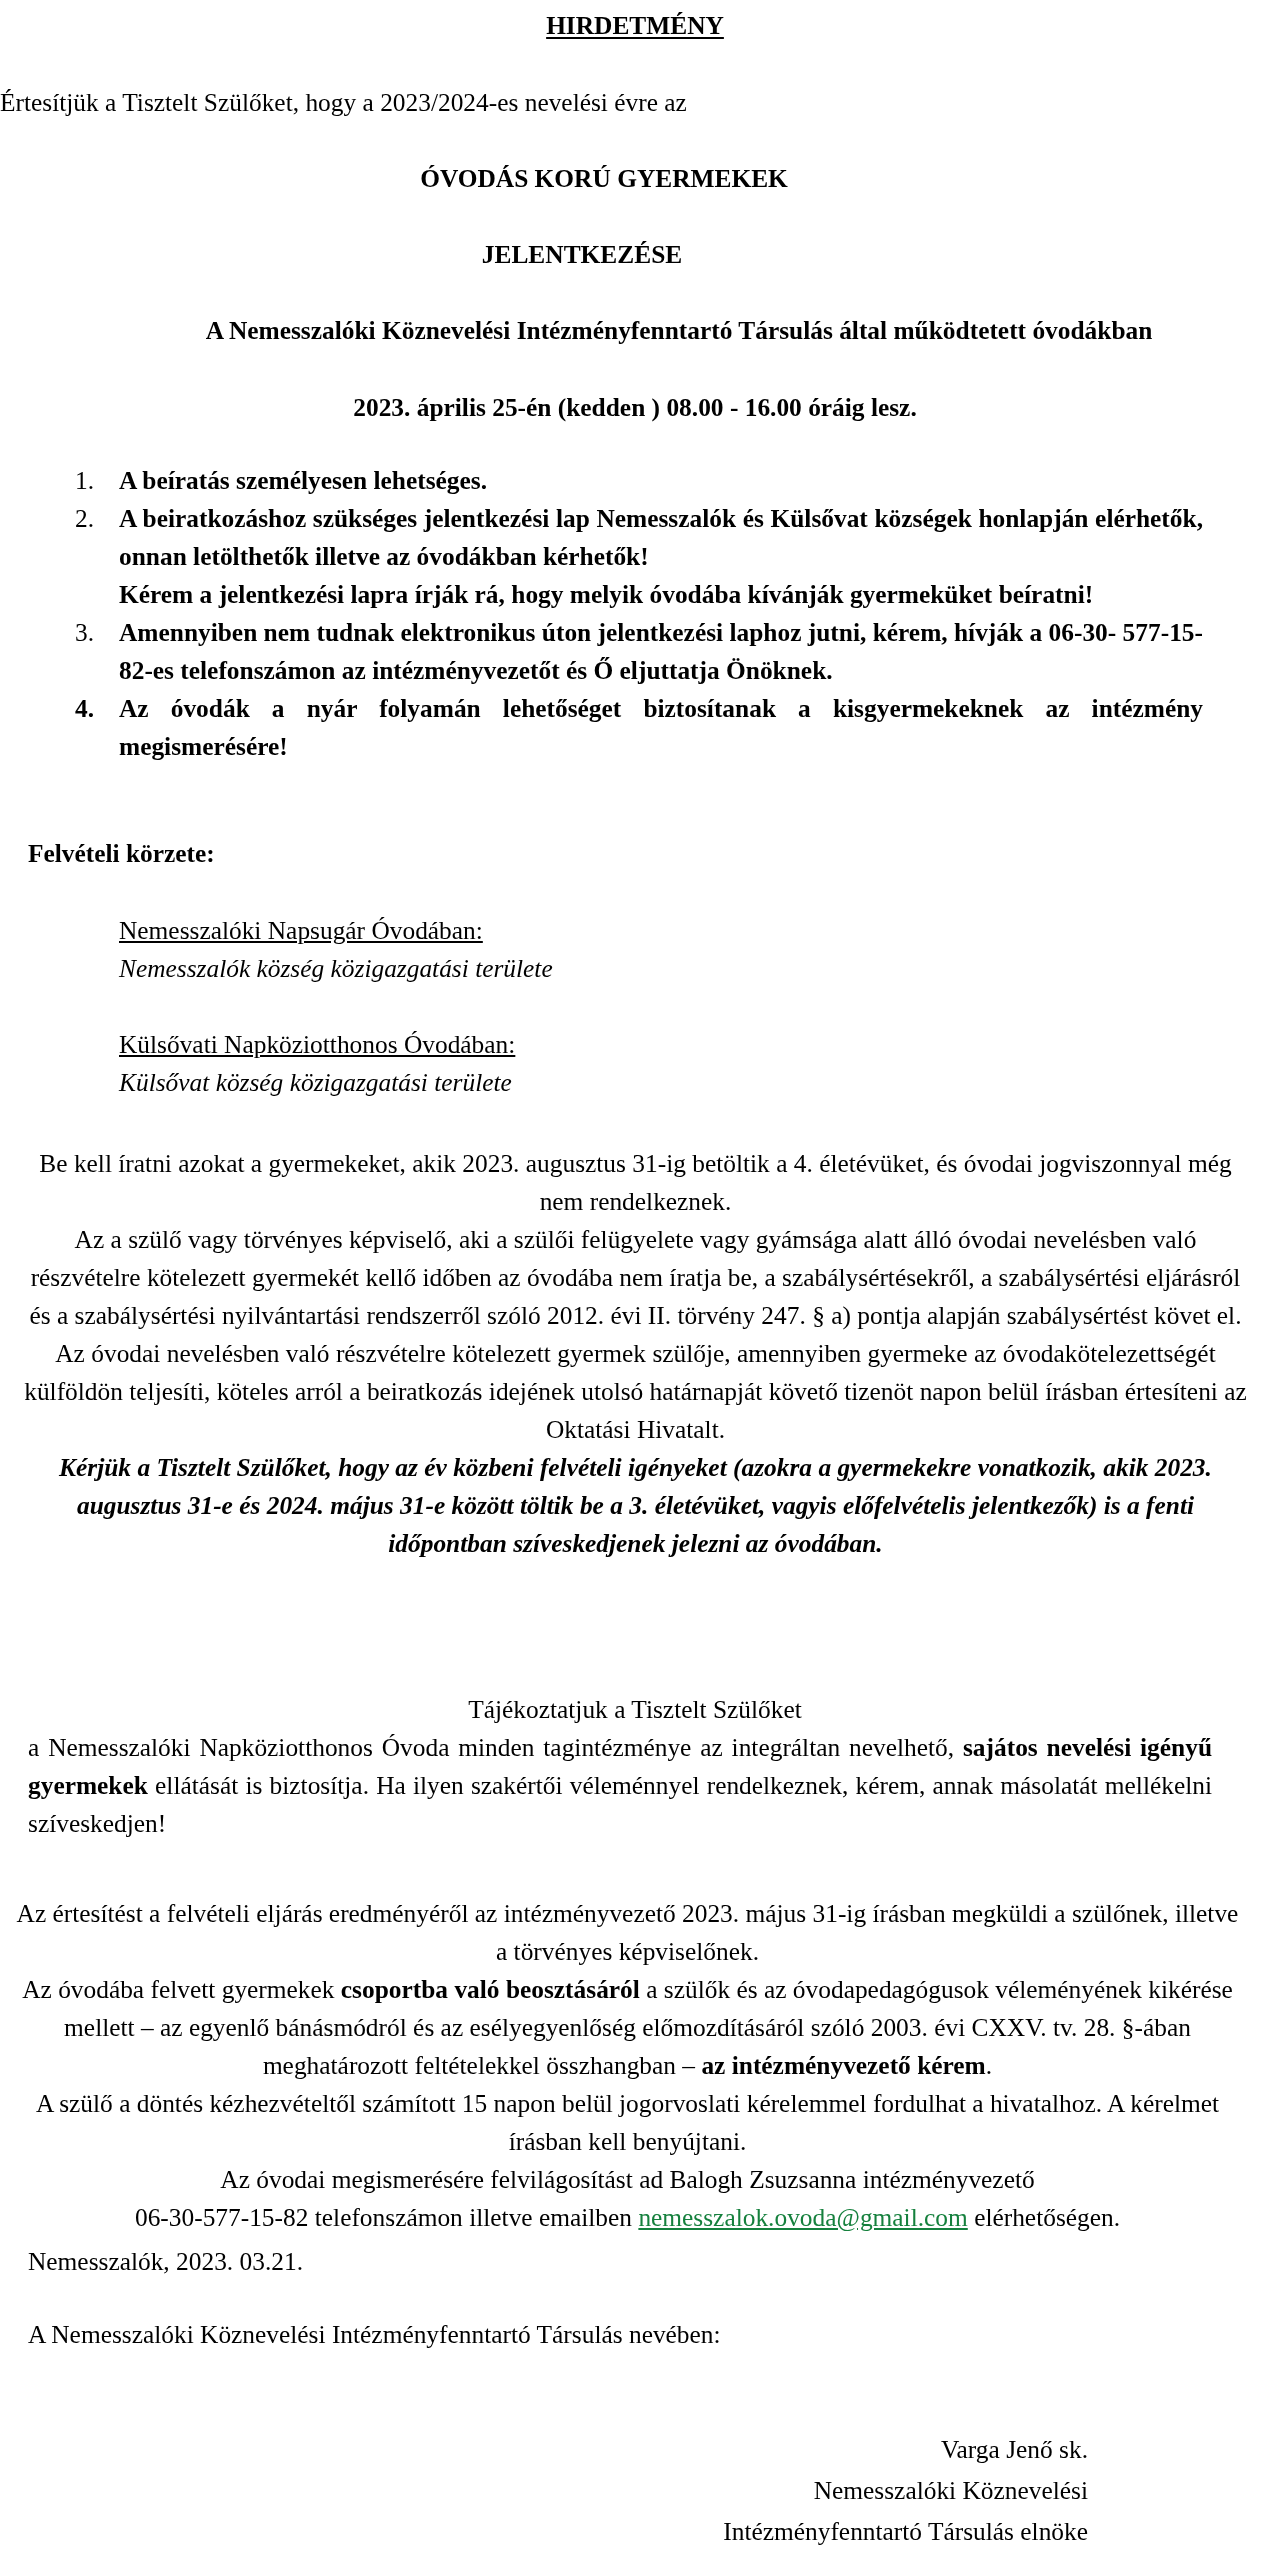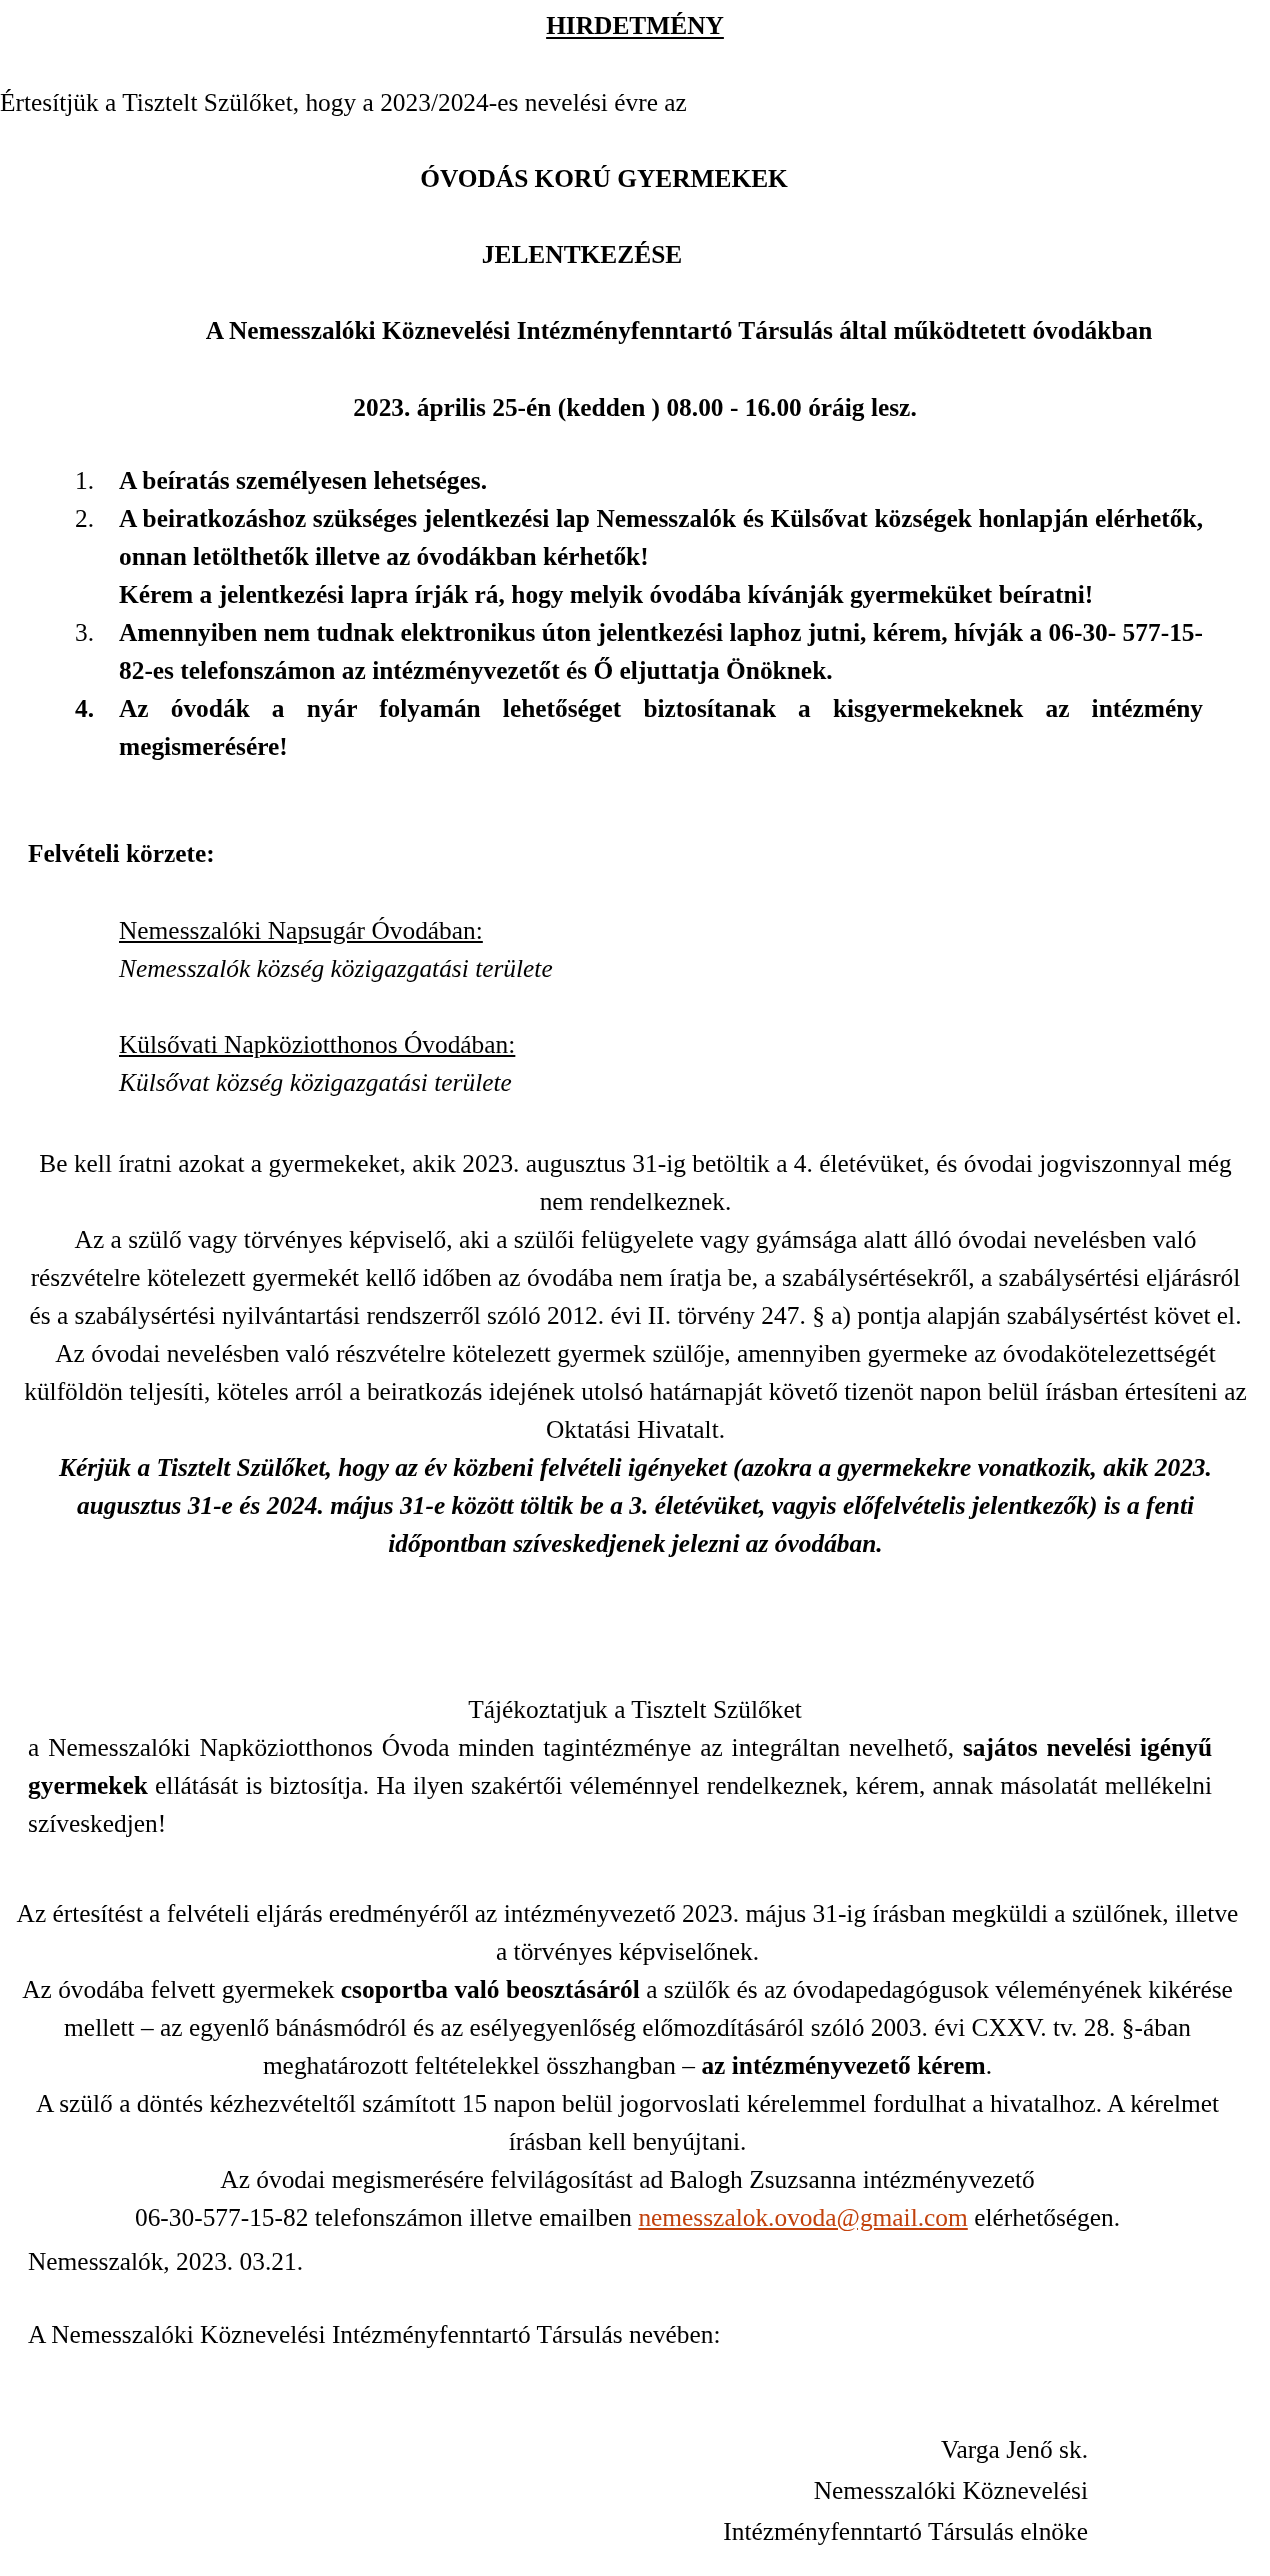--- a/index.html
+++ b/index.html
@@ -107,21 +107,21 @@
     <p class="em">Kérjük a Tisztelt Szülőket, hogy az év közbeni felvételi igényeket (azokra a gyermekekre vonatkozik, akik 2023. augusztus 31-e és 2024. május 31-e között töltik be a 3. életévüket, vagyis előfelvételis jelentkezők) is a fenti időpontban szíveskedjenek jelezni az óvodában.</p>
   </div>
 
   <div id="info-title" class="abs">Tájékoztatjuk a Tisztelt Szülőket</div>
   <div id="info-body" class="abs"><span>a Nemesszalóki Napköziotthonos Óvoda minden tagintézménye az integráltan nevelhető, </span><b>sajátos nevelési igényű gyermekek</b><span> ellátását is biztosítja. Ha ilyen szakértői véleménnyel rendelkeznek, kérem, annak másolatát mellékelni szíveskedjen!</span></div>
 
   <div id="notice-block" class="abs">
     <p>Az értesítést a felvételi eljárás eredményéről az intézményvezető 2023. május 31-ig írásban megküldi a szülőnek, illetve a törvényes képviselőnek.</p>
     <p><span>Az óvodába felvett gyermekek </span><b>csoportba való beosztásáról</b><span> a szülők és az óvodapedagógusok véleményének kikérése mellett – az egyenlő bánásmódról és az esélyegyenlőség előmozdításáról szóló 2003. évi CXXV. tv. 28. §-ában meghatározott feltételekkel összhangban – </span><b>az intézményvezető kérem</b><span>.</span></p>
     <p>A szülő a döntés kézhezvételtől számított 15 napon belül jogorvoslati kérelemmel fordulhat a hivatalhoz. A kérelmet írásban kell benyújtani.</p>
-    <p><span>Az óvodai megismerésére felvilágosítást ad Balogh Zsuzsanna intézményvezető</span><br><span>06-30-577-15-82 telefonszámon illetve emailben </span><a class="email" href="#" style="color: #c2410c; text-decoration: underline;">nemesszalok.ovoda@gmail.com</a><span> elérhetőségen.</span></p>
+    <p><span>Az óvodai megismerésére felvilágosítást ad Balogh Zsuzsanna intézményvezető</span><br><span>06-30-577-15-82 telefonszámon illetve emailben </span><a class="email" href="#" style="color: #15803d; text-decoration: underline;">nemesszalok.ovoda@gmail.com</a><span> elérhetőségen.</span></p>
   </div>
 
   <div id="place-date" class="abs">Nemesszalók, 2023. 03.21.</div>
   <div id="on-behalf" class="abs">A Nemesszalóki Köznevelési Intézményfenntartó Társulás nevében:</div>
 
   <div id="signature" class="abs">
     <div>Varga Jenő sk.</div>
     <div>Nemesszalóki Köznevelési</div>
     <div>Intézményfenntartó Társulás elnöke</div>
   </div>

